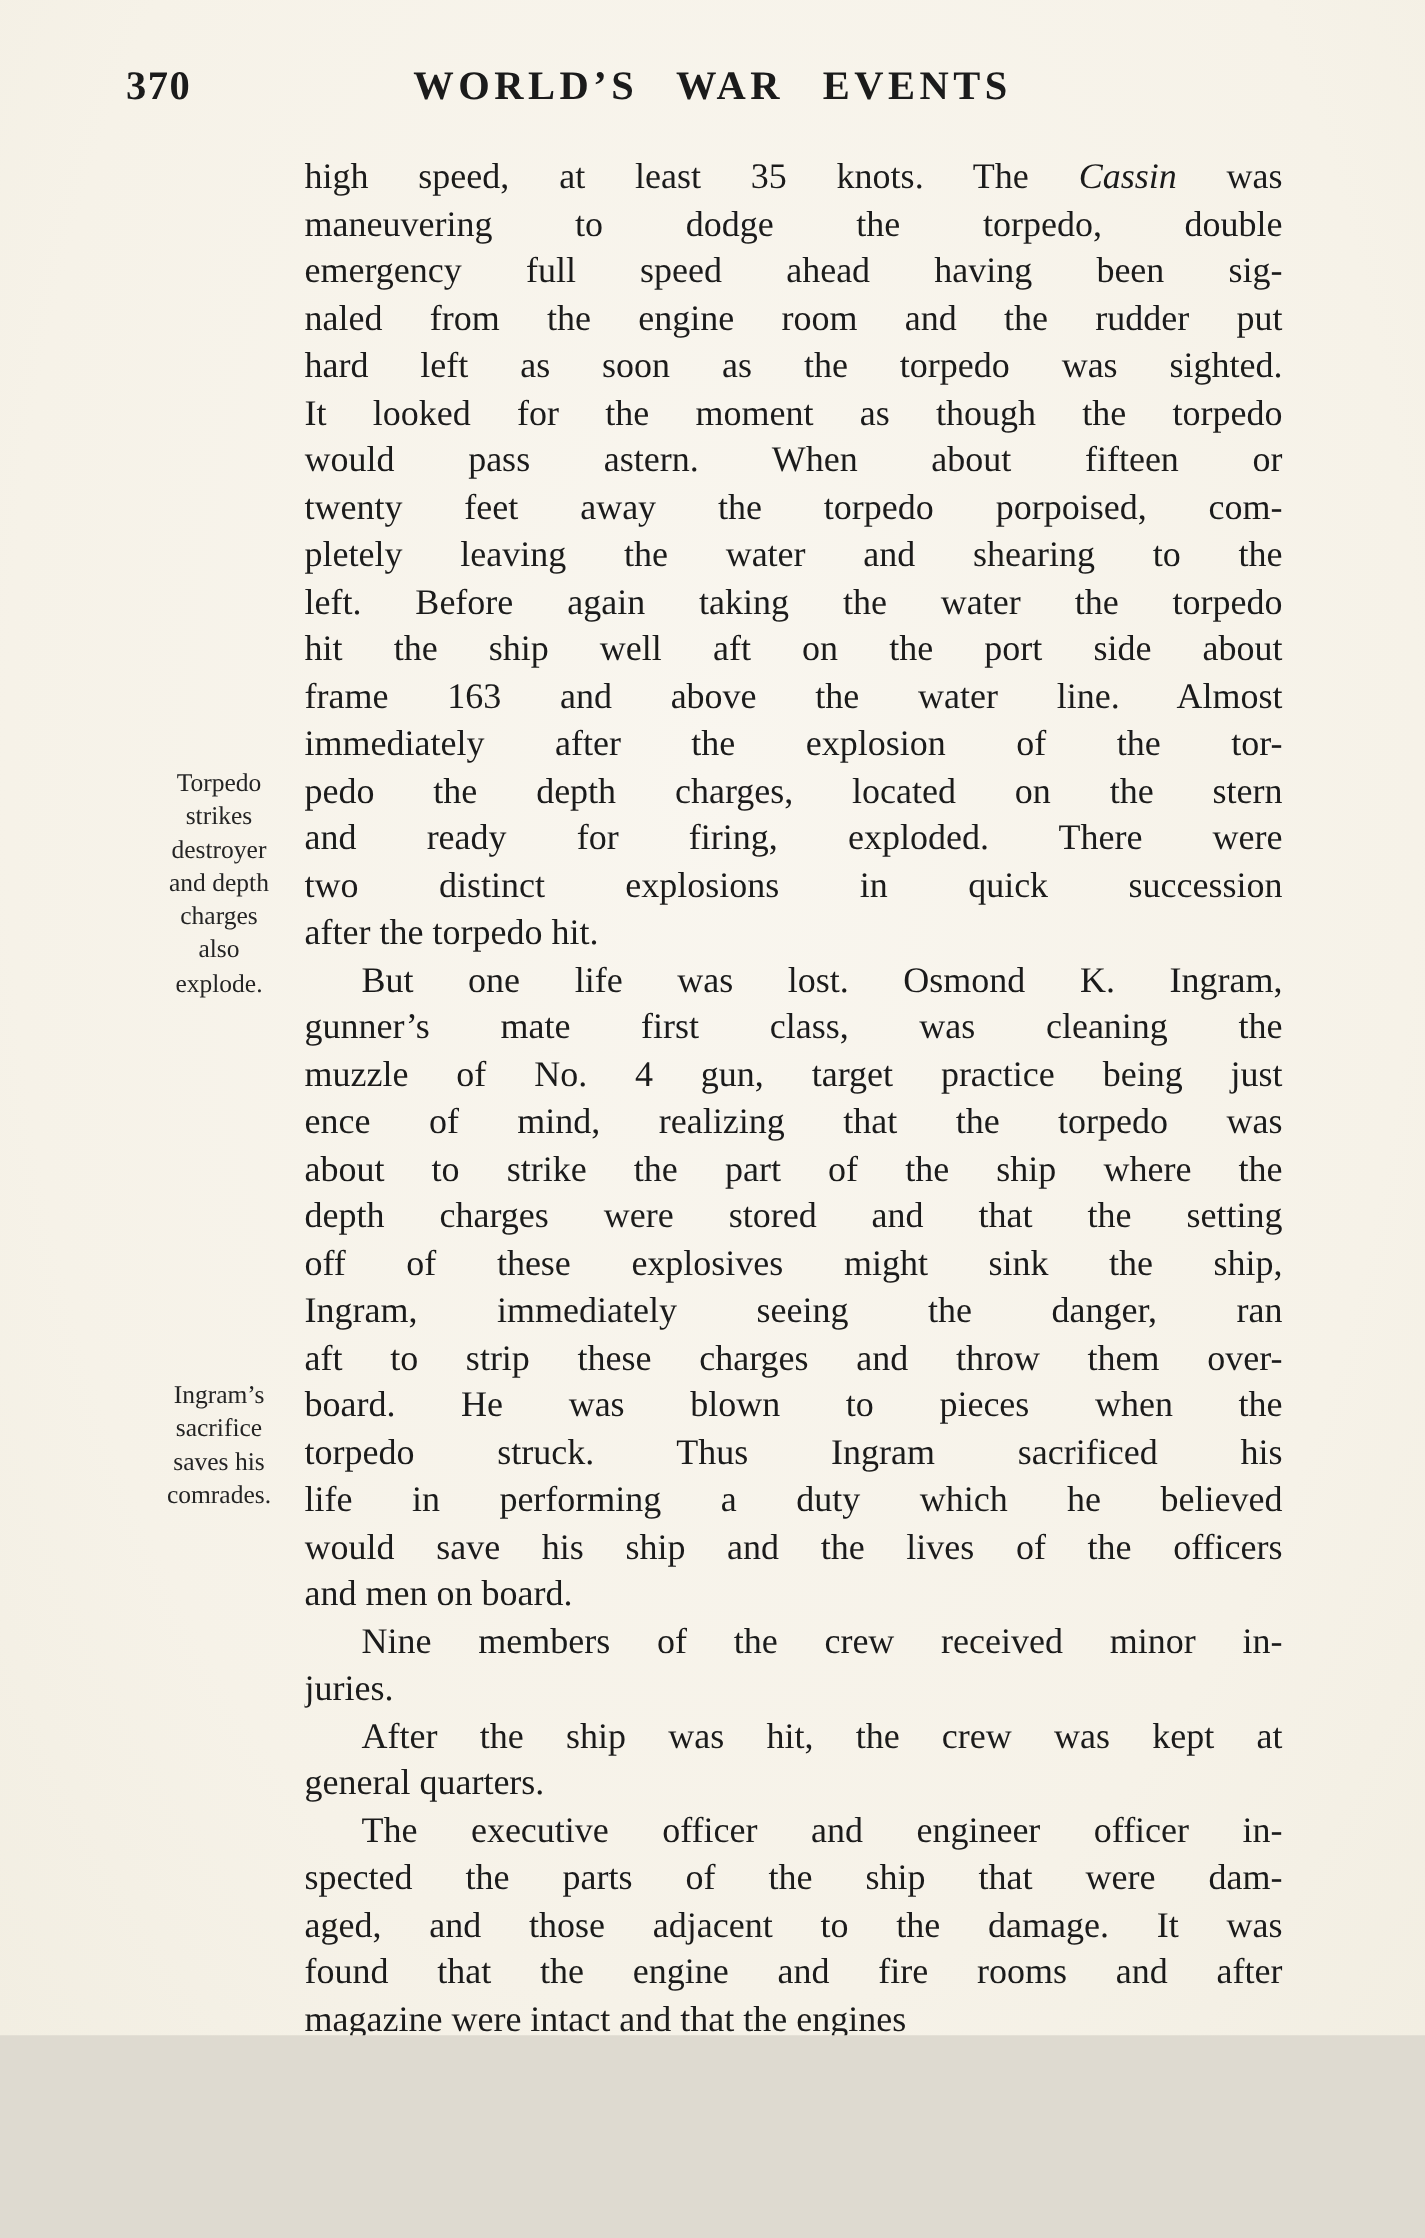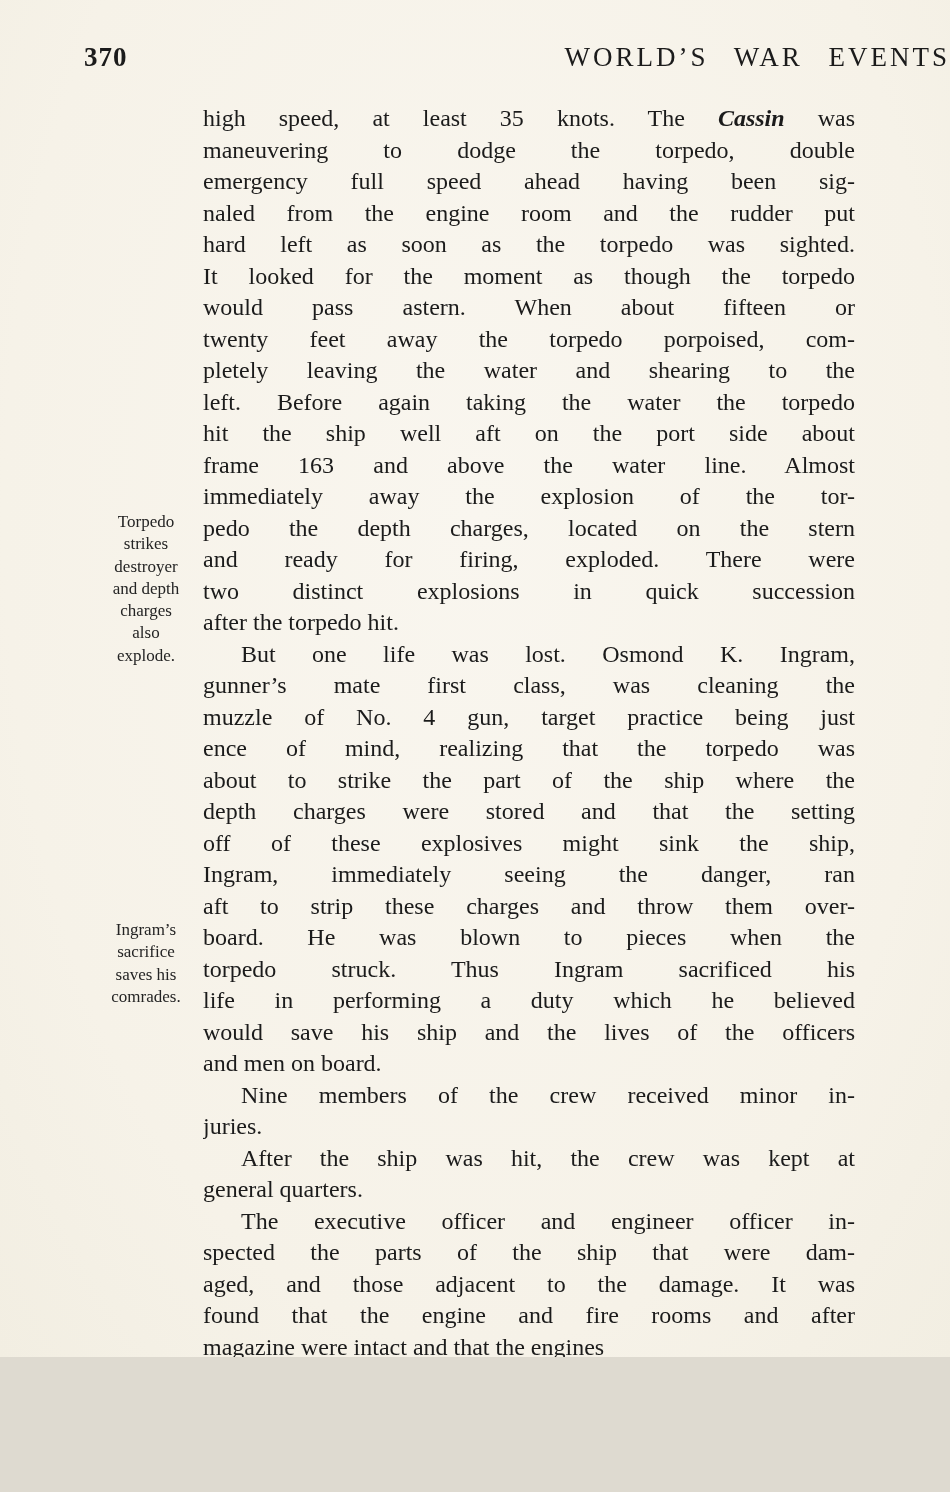--- a/index.html
+++ b/index.html
@@ -28,23 +28,23 @@
   .page-num {
     position: absolute;
     left: 84px;
     top: 0;
     font-size: 27px;
     font-weight: 700;
     letter-spacing: 1px;
   }
   .head-title {
     display: block;
-    text-align: right;
+    text-align: center;
     font-size: 27px;
-    font-weight: 400;
+    font-weight: 700;
     letter-spacing: 3px;
     word-spacing: 16px;
   }
   
   .text-area {
     position: absolute;
     top: 103px;
     left: 203px;
     width: 652px;
   }
@@ -56,21 +56,21 @@
     text-align: justify;
     text-align-last: justify;
     overflow: hidden;
   }
   .line.last {
     text-align-last: left;
   }
   .line.indent {
     text-indent: 38px;
   }
-  .it { font-style: italic; font-weight: bold; }
+  .it { font-style: italic; }
   
   .sidenote {
     position: absolute;
     left: 90px;
     width: 112px;
     font-size: 17px;
     line-height: 22.3px;
     color: #242424;
     text-align: center;
   }
@@ -111,21 +111,21 @@
           <div class="line">emergency full speed ahead having been sig-</div>
           <div class="line">naled from the engine room and the rudder put</div>
           <div class="line">hard left as soon as the torpedo was sighted.</div>
           <div class="line">It looked for the moment as though the torpedo</div>
           <div class="line">would pass astern.  When about fifteen or</div>
           <div class="line">twenty feet away the torpedo porpoised, com-</div>
           <div class="line">pletely leaving the water and shearing to the</div>
           <div class="line">left.  Before again taking the water the torpedo</div>
           <div class="line">hit the ship well aft on the port side about</div>
           <div class="line">frame 163 and above the water line.  Almost</div>
-          <div class="line">immediately away the explosion of the tor-</div>
+          <div class="line">immediately after the explosion of the tor-</div>
           <div class="line">pedo the depth charges, located on the stern</div>
           <div class="line">and ready for firing, exploded.  There were</div>
           <div class="line">two distinct explosions in quick succession</div>
           <div class="line last">after the torpedo hit.</div>
         </div>
         <div class="paragraph">
           <div class="line indent">But one life was lost.  Osmond K. Ingram,</div>
           <div class="line">gunner’s mate first class, was cleaning the</div>
           <div class="line">muzzle of No. 4 gun, target practice being just</div>
           <div class="line">ence of mind, realizing that the torpedo was</div>

